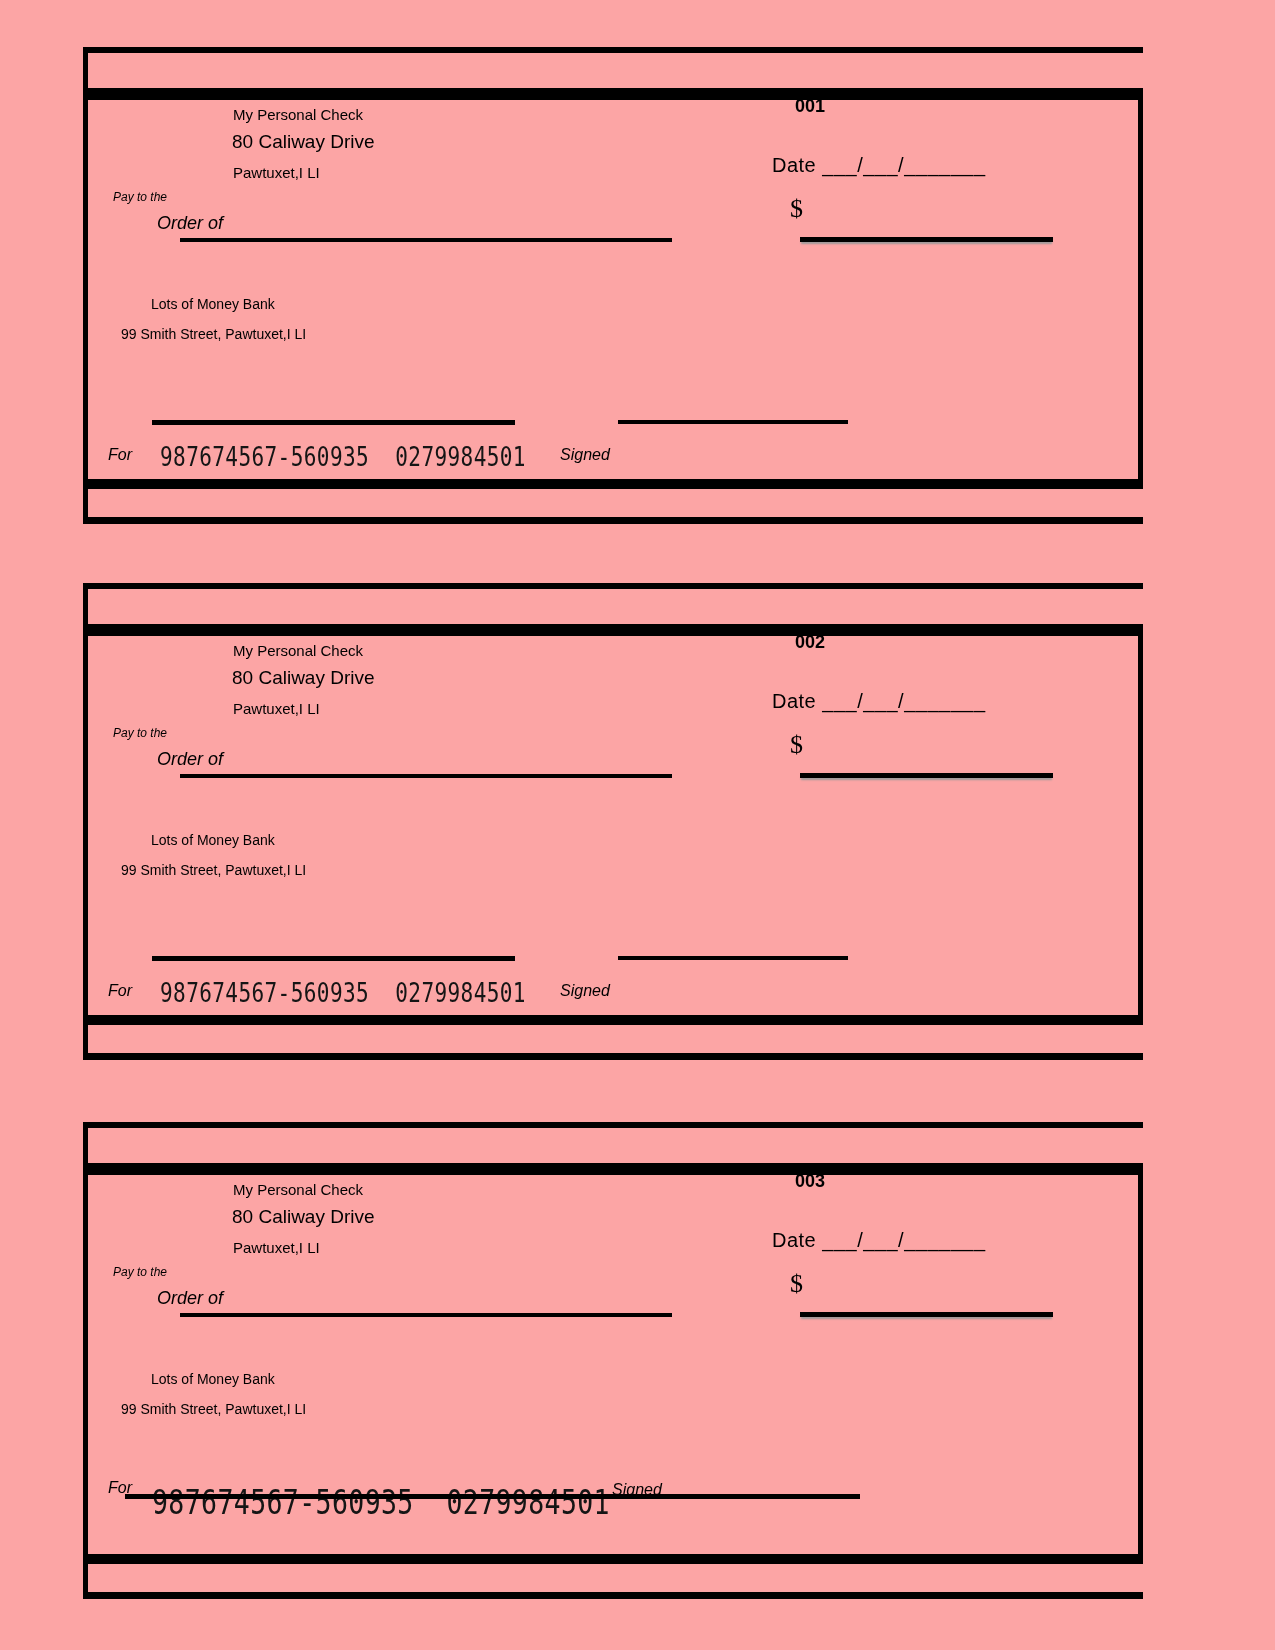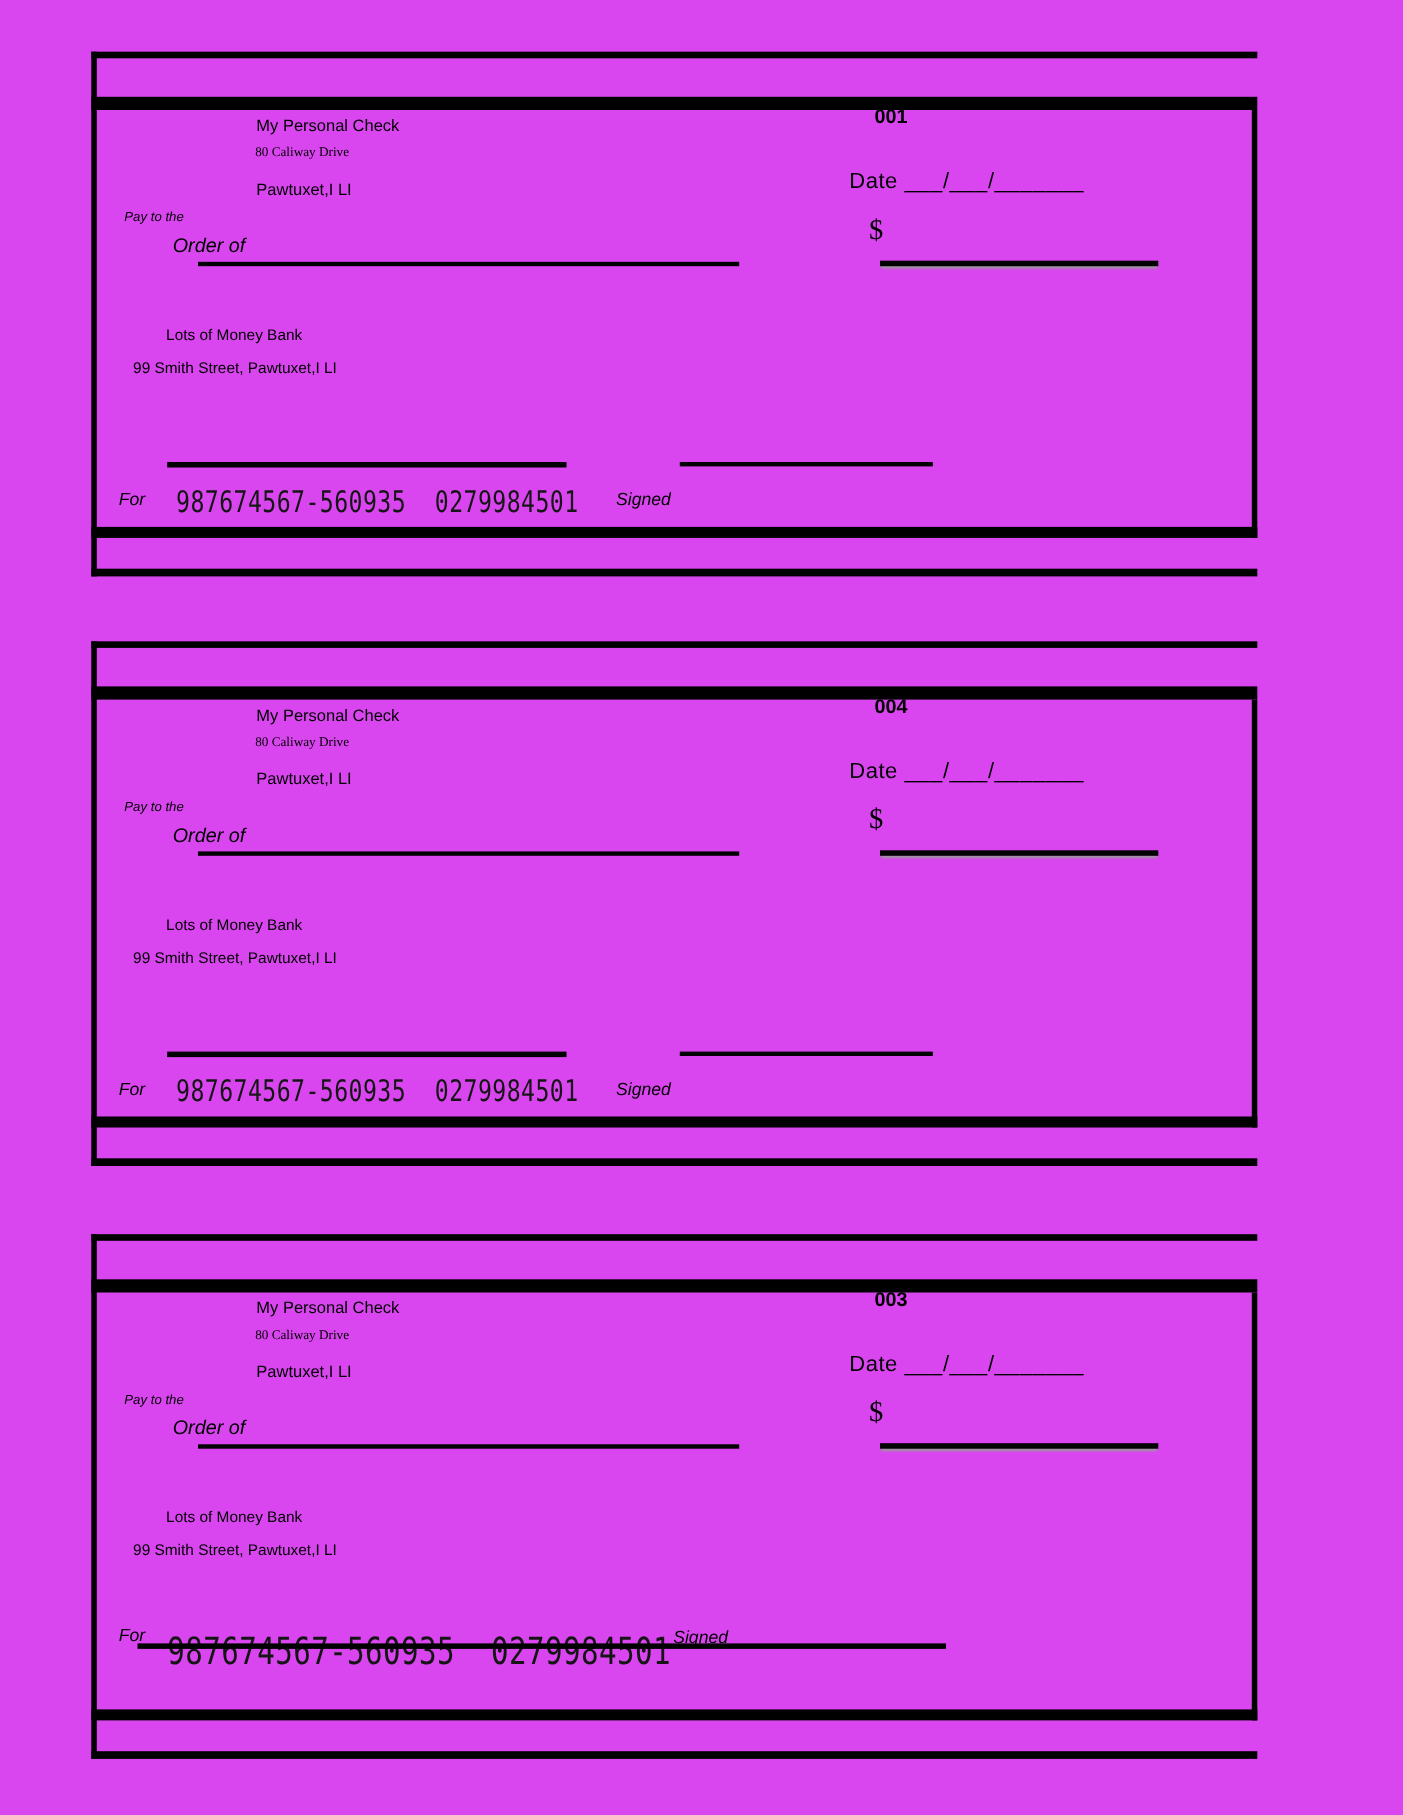--- a/index.html
+++ b/index.html
@@ -1,34 +1,34 @@
 <!DOCTYPE html>
 <html><head>
 <meta charset="utf-8">
 <style>
   html,body{margin:0;padding:0;background:#fff;}
   .page{
     position:relative;
     width:1275px;height:1650px;
-    background:#d946ef;
+    background:#fca5a5;
     font-family:"Liberation Sans",sans-serif;
     color:#000;
     overflow:hidden;
   }
   .check{position:absolute;left:83px;width:1060px;height:477px;}
   .check .b-top{position:absolute;top:0;left:0;width:1060px;height:6px;background:#000;}
   .check .b-left{position:absolute;top:0;left:0;width:5px;height:477px;background:#000;}
   .check .bar-top{position:absolute;top:41px;left:0;width:1060px;height:12px;background:#000;}
   .check .b-right{position:absolute;top:53px;left:1055px;width:5px;height:389px;background:#000;}
   .check .bar-bottom{position:absolute;top:432px;left:0;width:1060px;height:10px;background:#000;}
   .check .b-bottom{position:absolute;top:470px;left:0;width:1060px;height:7px;background:#000;}
 
   .txt{position:absolute;line-height:1;white-space:pre;}
   .payer1{left:150px;top:60px;font-size:15px;}
-  .payer2{left:149px;top:85px;font-size:12px;font-family:Liberation Serif, serif;}
+  .payer2{left:149px;top:85px;font-size:19px;}
   .payer3{left:150px;top:118px;font-size:15px;}
   .chknum{left:712px;top:50px;font-size:18px;font-weight:bold;}
   .dateline{left:689px;top:108px;font-size:20px;letter-spacing:.5px;}
   .pay1{left:30px;top:144px;font-size:12px;font-style:italic;}
   .pay2{left:30px;top:167px;font-size:18px;font-style:italic;margin-left:44px;}
   .dollar{left:707px;top:149px;font-size:26px;font-family:"Liberation Serif",serif;}
   .bank1{left:39px;top:250px;font-size:14px;margin-left:29px;}
   .bank2{left:38px;top:280px;font-size:14px;}
   .forlbl{left:25px;top:400px;font-size:16px;font-style:italic;}
   .micr{left:77px;top:396px;font-size:27px;font-family:"DejaVu Sans Mono",monospace;
@@ -83,21 +83,21 @@
     <div class="b-top"></div>
     <div class="b-left"></div>
     <div class="bar-top"></div>
     <div class="b-right"></div>
     <div class="bar-bottom"></div>
     <div class="b-bottom"></div>
 
     <div class="txt payer1">My Personal Check</div>
     <div class="txt payer2">80 Caliway Drive</div>
     <div class="txt payer3">Pawtuxet,I LI</div>
-    <div class="txt chknum">004</div>
+    <div class="txt chknum">002</div>
     <div class="txt dateline">Date ___/___/_______</div>
     <div class="txt pay1">Pay to the</div>
     <div class="txt pay2">Order of</div>
     <div class="line payee-line"></div>
     <div class="txt dollar">$</div>
     <div class="line amount-line"></div>
     <div class="txt bank1">Lots of Money Bank</div>
     <div class="txt bank2">99 Smith Street, Pawtuxet,I LI</div>
     <div class="line memo-line"></div>
     <div class="line sig-line"></div>

